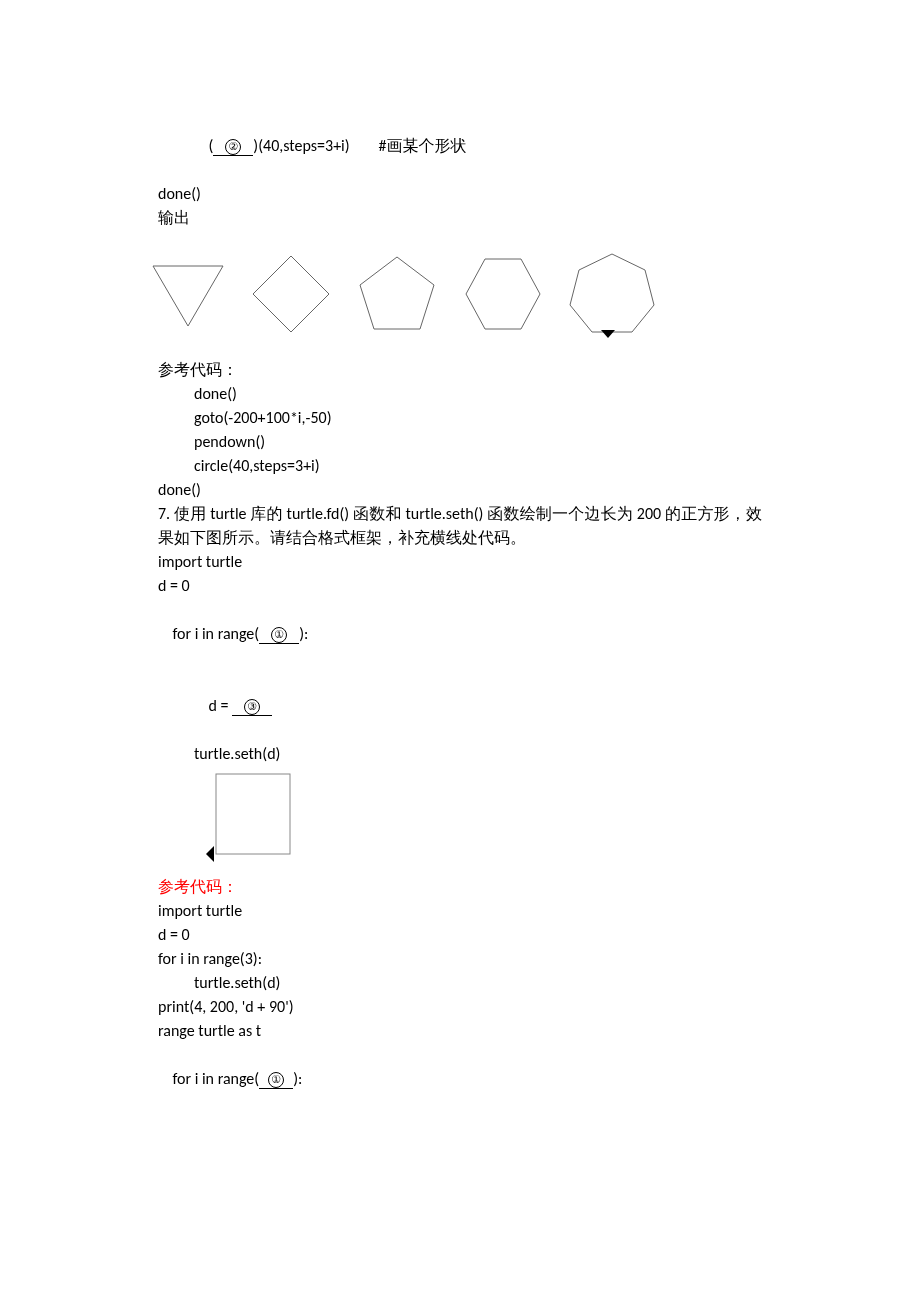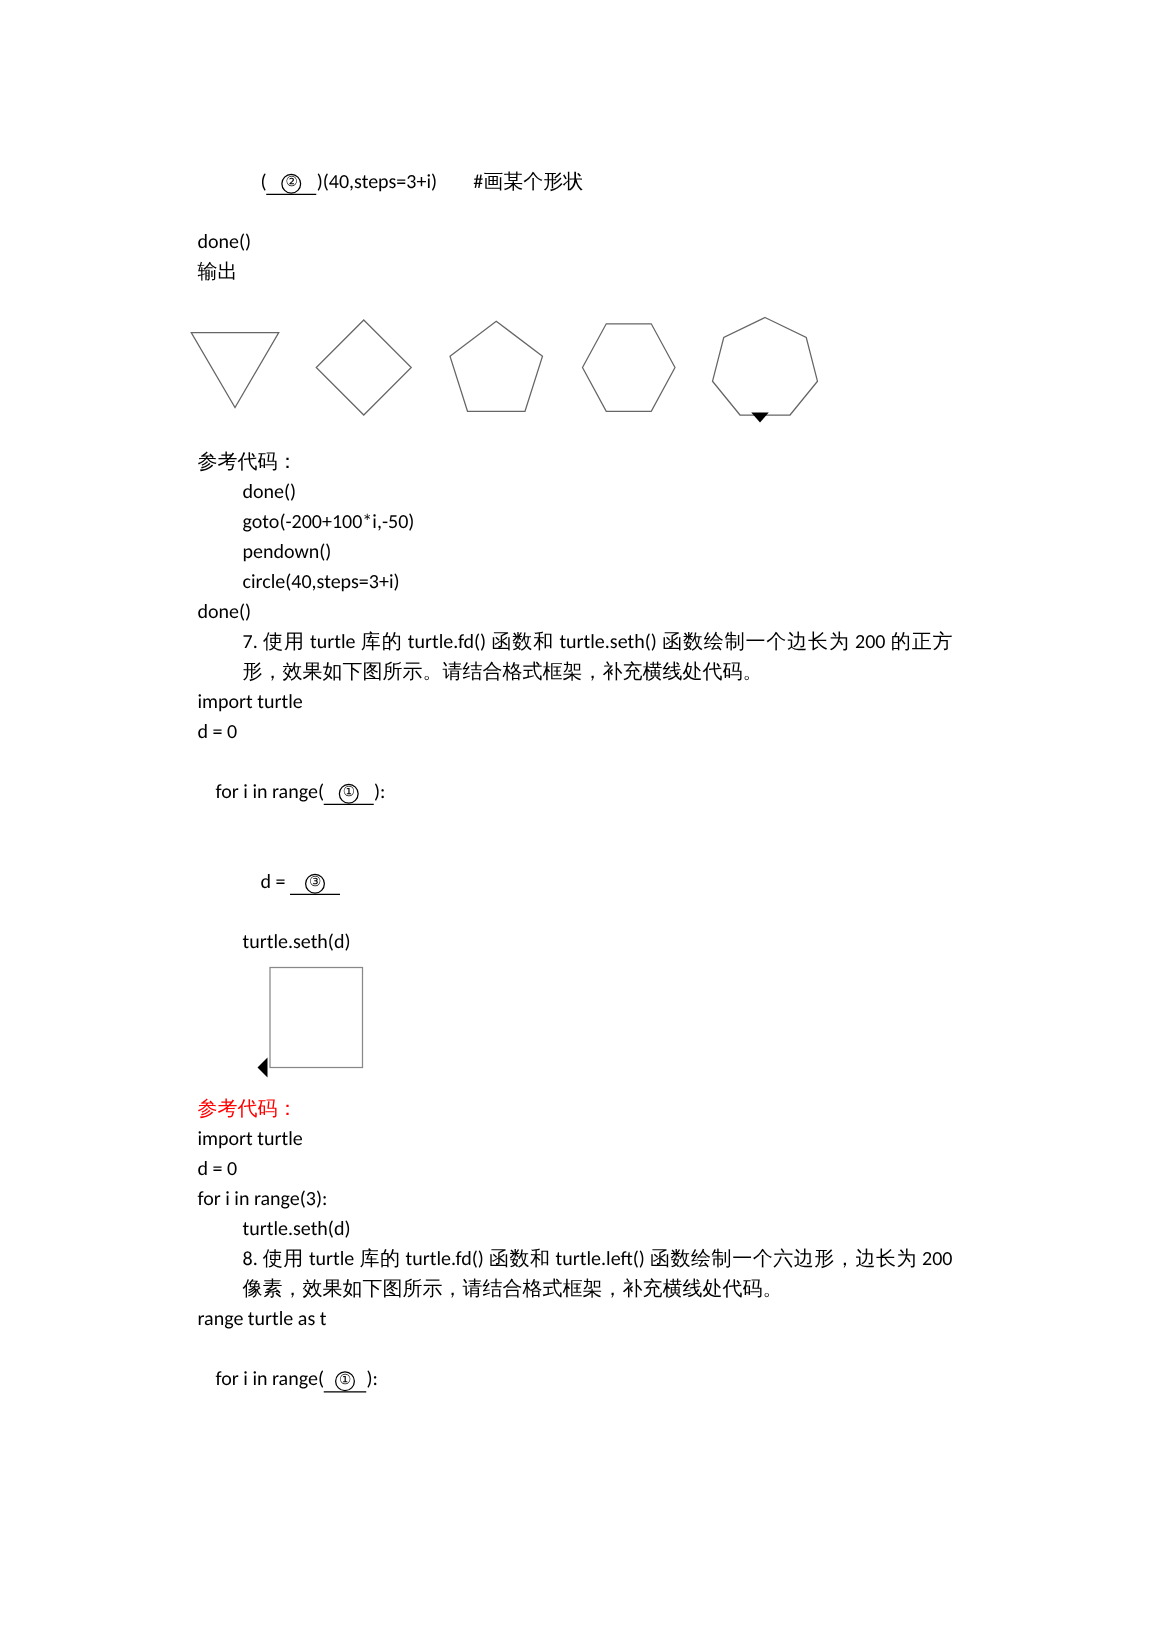--- a/index.html
+++ b/index.html
@@ -19,21 +19,20 @@
   }
   .line {
     display: block;
     white-space: pre;
   }
   .indent1 { padding-left: 36px; }
   .just {
     white-space: normal;
     text-align: justify;
     text-justify: inter-ideograph;
-    margin-left: 36px;
   }
   .blank {
     border-bottom: 1px solid #000;
     display: inline-block;
     text-align: center;
     line-height: 16px;
   }
   .blank.short { width: 34px; }
   .blank.mid { width: 40px; }
   .circ {
@@ -115,20 +114,20 @@
       <rect x="12" y="4" width="74" height="80" fill="none" stroke="#888" stroke-width="1"></rect>
       <polygon points="10,76 10,92 2,84" fill="#000"></polygon>
     </svg>
   </div>
 
   <span class="line ref">参考代码：</span>
   <span class="line">import turtle</span>
   <span class="line">d = 0</span>
   <span class="line">for i in range(3):</span>
   <span class="line indent1">turtle.seth(d)</span>
+  <span class="line">print(4, 200, 'd + 90')</span>
 
-  <div class="just">8. 使用 turtle 库的 turtle.fd() 函数和 turtle.left() 函数绘制一个六边形，边长为 200 像素，效果如下图所示，请结合格式框架，补充横线处代码。</div>
   <span class="line">range turtle as t</span>
   <span class="line">
     <span>for i in range(</span><span class="blank short"><span class="circ">①</span></span><span>):</span>
   </span>
 
 </div>
 
 </body></html>

